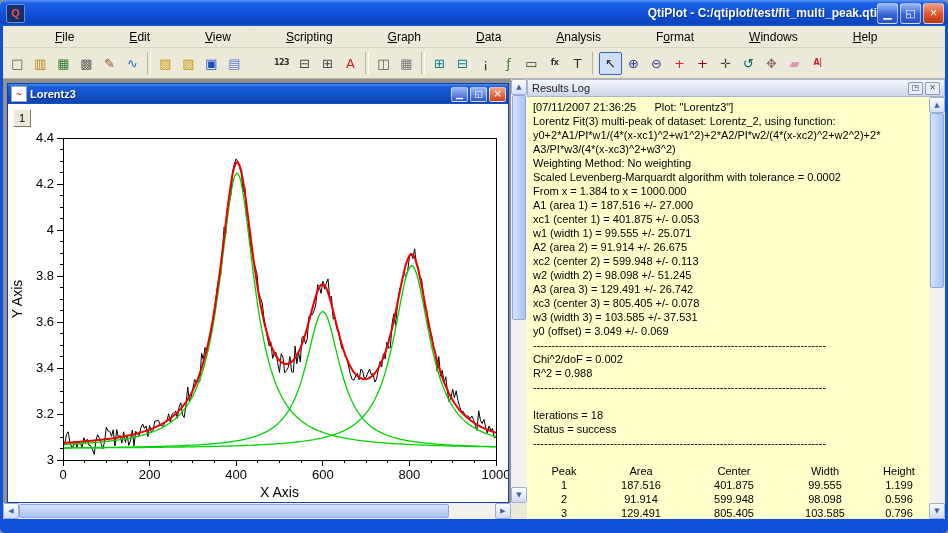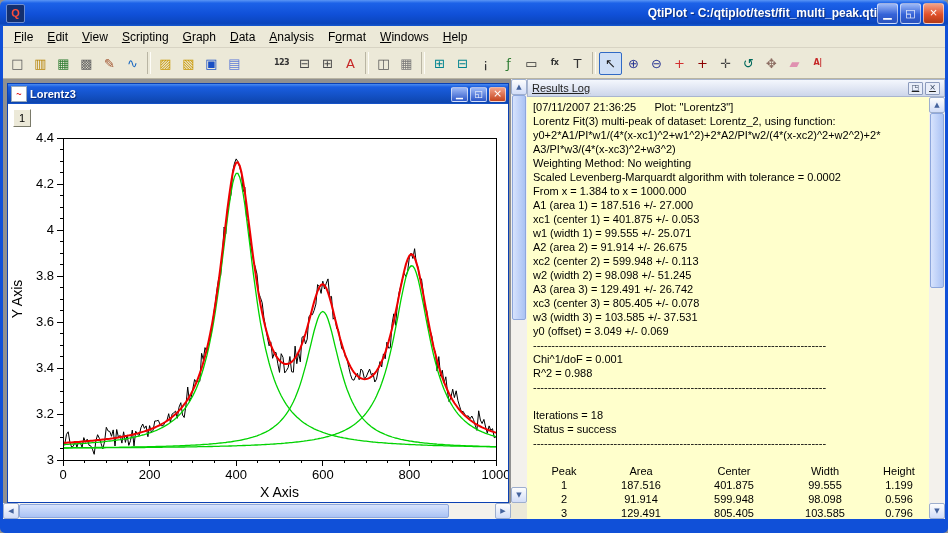--- a/index.html
+++ b/index.html
@@ -18,21 +18,21 @@
     white-space:nowrap;overflow:hidden;text-align:right;}
   .win-controls{display:flex;gap:2px;flex:0 0 auto;}
   .win-btn{width:21px;height:21px;border-radius:3px;border:1px solid rgba(255,255,255,.55);
     background:linear-gradient(180deg,#9db9f7 0%,#3563d8 55%,#2a52bd 100%);
     color:#fff;font-size:11px;line-height:18px;text-align:center;padding:0;cursor:default;
     font-family:"Liberation Sans",sans-serif;}
   .win-btn.close{background:linear-gradient(180deg,#f2a188 0%,#e0512a 55%,#b23a17 100%);font-size:13px;}
   
   .menubar{position:absolute;left:3px;top:26px;width:942px;height:22px;background:#ece9d8;
     display:flex;align-items:center;padding:0 4px;box-sizing:border-box;border-bottom:1px solid #d8d4c4;}
-  .menu-item{font-size:12px;color:#000;padding:2px 7px;white-space:nowrap;}
+  .menu-item{font-size:12px;color:#000;padding:2px 7px;white-space:nowrap;margin-left:41px;}
   .menu-item u{text-decoration:underline;}
   .toolbar{position:absolute;left:3px;top:48px;width:942px;height:31px;background:#ece9d8;
     display:flex;align-items:center;padding:0 3px;box-sizing:border-box;border-bottom:1px solid #b8b4a2;}
   .icon-btn{width:23px;height:23px;margin:0;border:1px solid transparent;border-radius:2px;background:transparent;
     display:flex;align-items:center;justify-content:center;font-size:13px;line-height:1;padding:0;
     font-family:"DejaVu Sans",sans-serif;}
   .icon-btn.small-text{font-size:8px;font-weight:bold;letter-spacing:-.5px;}
   .icon-btn.selected{border:1px solid #316ac5;background:#cfdff5;}
   .tb-sep{width:2px;height:22px;margin:0 3px;border-left:1px solid #b9b5a3;border-right:1px solid #fdfcf7;}
   
@@ -68,21 +68,21 @@
   .scroll.h .sb-thumb{background:linear-gradient(180deg,#d7e3fd,#aac2f4);}
   .mdi-vscroll{left:508px;top:0;height:424px;}
   .mdi-vscroll .sb-thumb{left:1px;right:1px;top:0;height:225px;}
   .mdi-hscroll{left:0;top:424px;width:508px;}
   .mdi-hscroll .sb-thumb{top:1px;bottom:1px;left:0;width:430px;}
   .mdi-corner{position:absolute;left:508px;top:424px;width:16px;height:16px;background:#ece9d8;}
   
   .dock{position:absolute;left:524px;top:0;width:418px;height:440px;background:#ece9d8;}
   .dock-title{position:absolute;left:0;top:0;width:418px;height:18px;box-sizing:border-box;
     background:linear-gradient(180deg,#f4f7fd,#cdd6ea);border:1px solid #a9b5ce;
-    display:flex;align-items:center;padding:0 4px;font-size:11px;color:#222;text-decoration:underline;}
+    display:flex;align-items:center;padding:0 4px;font-size:11px;color:#222;}
   .dock-title .dt-label{flex:1;}
   .dock-btn{width:15px;height:13px;margin-left:2px;border:1px solid #8c9bbd;background:#e9eef9;
     color:#33425e;font-size:8px;line-height:10px;text-align:center;padding:0;border-radius:1px;
     font-family:"DejaVu Sans",sans-serif;}
   .log{position:absolute;left:0;top:18px;width:402px;height:422px;background:#ffffcc;
     box-sizing:border-box;padding:3px 0 0 6px;overflow:hidden;}
   .log-line{font-size:11px;line-height:14px;color:#000;white-space:pre;overflow:hidden;}
   .log-table{margin-top:0;}
   .log-row{display:grid;grid-template-columns:62px 92px 94px 88px auto;font-size:11px;line-height:14px;color:#000;text-align:center;}
   .log-scroll{left:402px;top:18px;height:422px;}
@@ -288,21 +288,21 @@
           <div class="log-line">xc1 (center 1) = 401.875 +/- 0.053</div>
           <div class="log-line">w1 (width 1) = 99.555 +/- 25.071</div>
           <div class="log-line">A2 (area 2) = 91.914 +/- 26.675</div>
           <div class="log-line">xc2 (center 2) = 599.948 +/- 0.113</div>
           <div class="log-line">w2 (width 2) = 98.098 +/- 51.245</div>
           <div class="log-line">A3 (area 3) = 129.491 +/- 26.742</div>
           <div class="log-line">xc3 (center 3) = 805.405 +/- 0.078</div>
           <div class="log-line">w3 (width 3) = 103.585 +/- 37.531</div>
           <div class="log-line">y0 (offset) = 3.049 +/- 0.069</div>
           <div class="log-line">--------------------------------------------------------------------------------</div>
-          <div class="log-line">Chi^1/doF = 0.001</div>
+          <div class="log-line">Chi^2/doF = 0.002</div>
           <div class="log-line">R^2 = 0.988</div>
           <div class="log-line">--------------------------------------------------------------------------------</div>
           <div class="log-line">&nbsp;</div>
           <div class="log-line">Iterations = 18</div>
           <div class="log-line">Status = success</div>
           <div class="log-line">--------------------------------------------------------------------------------</div>
           <div class="log-line">&nbsp;</div>
           <div class="log-table">
             <div class="log-row">
               <span>Peak</span>

